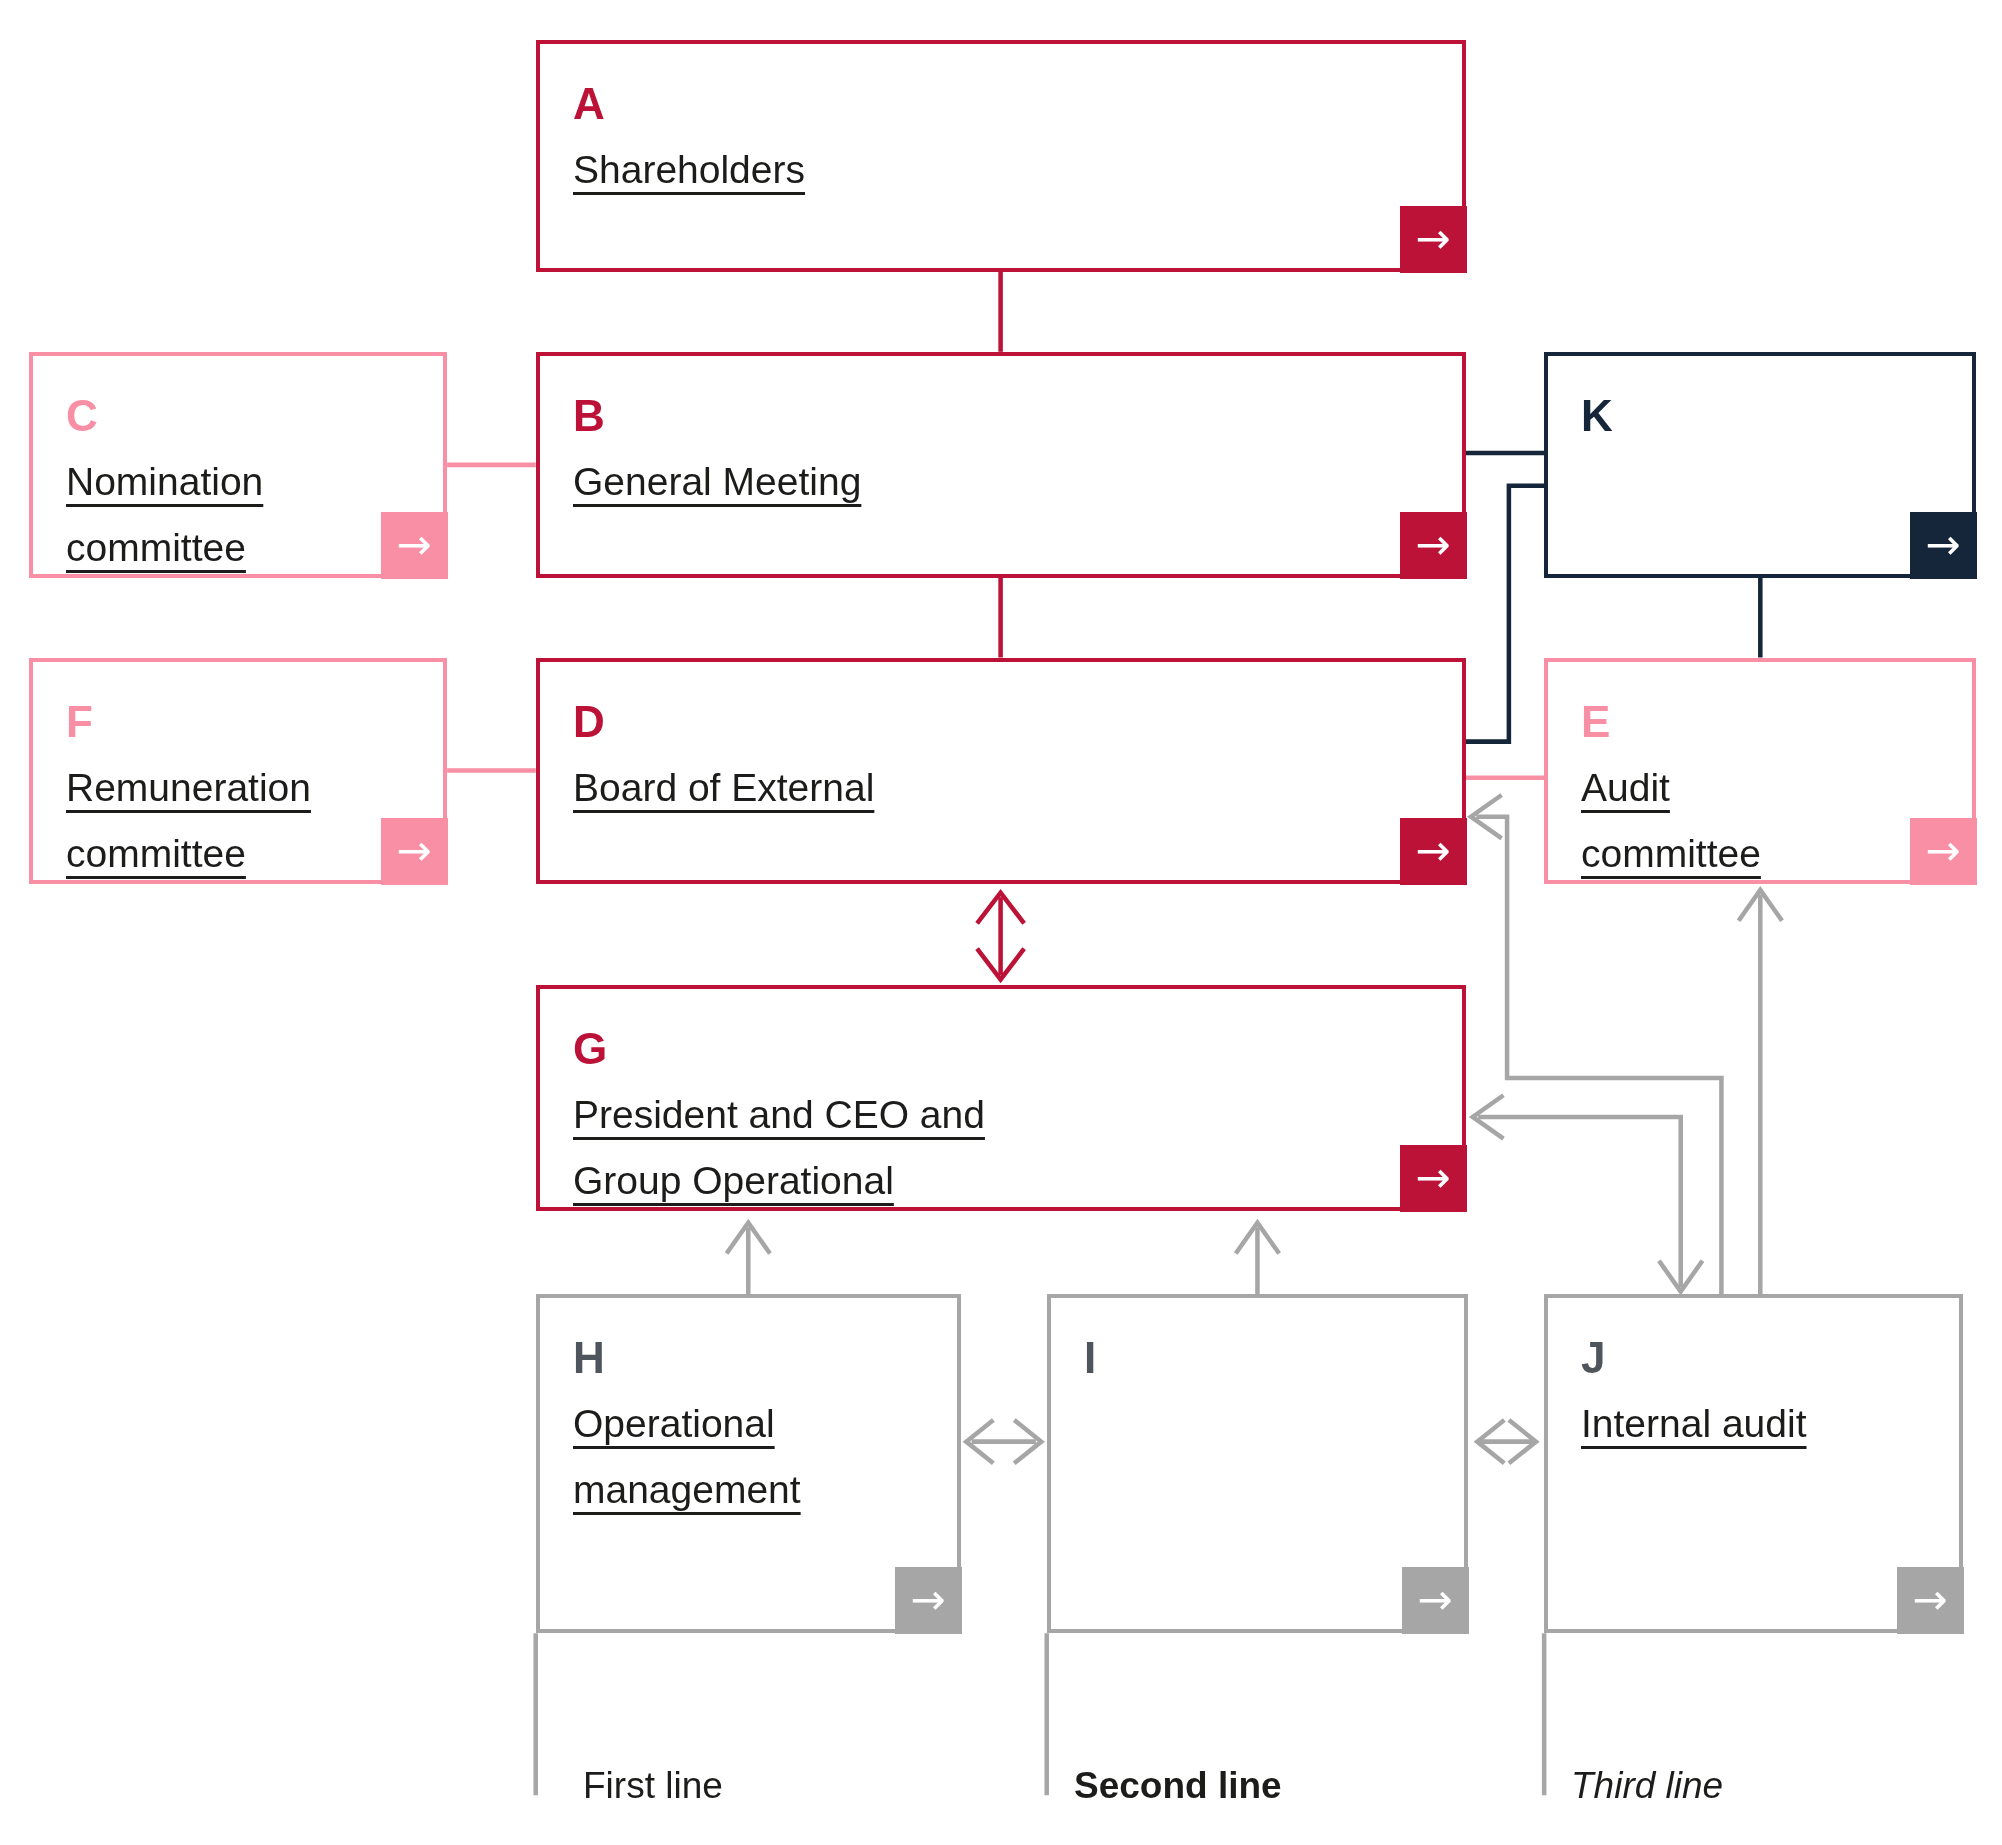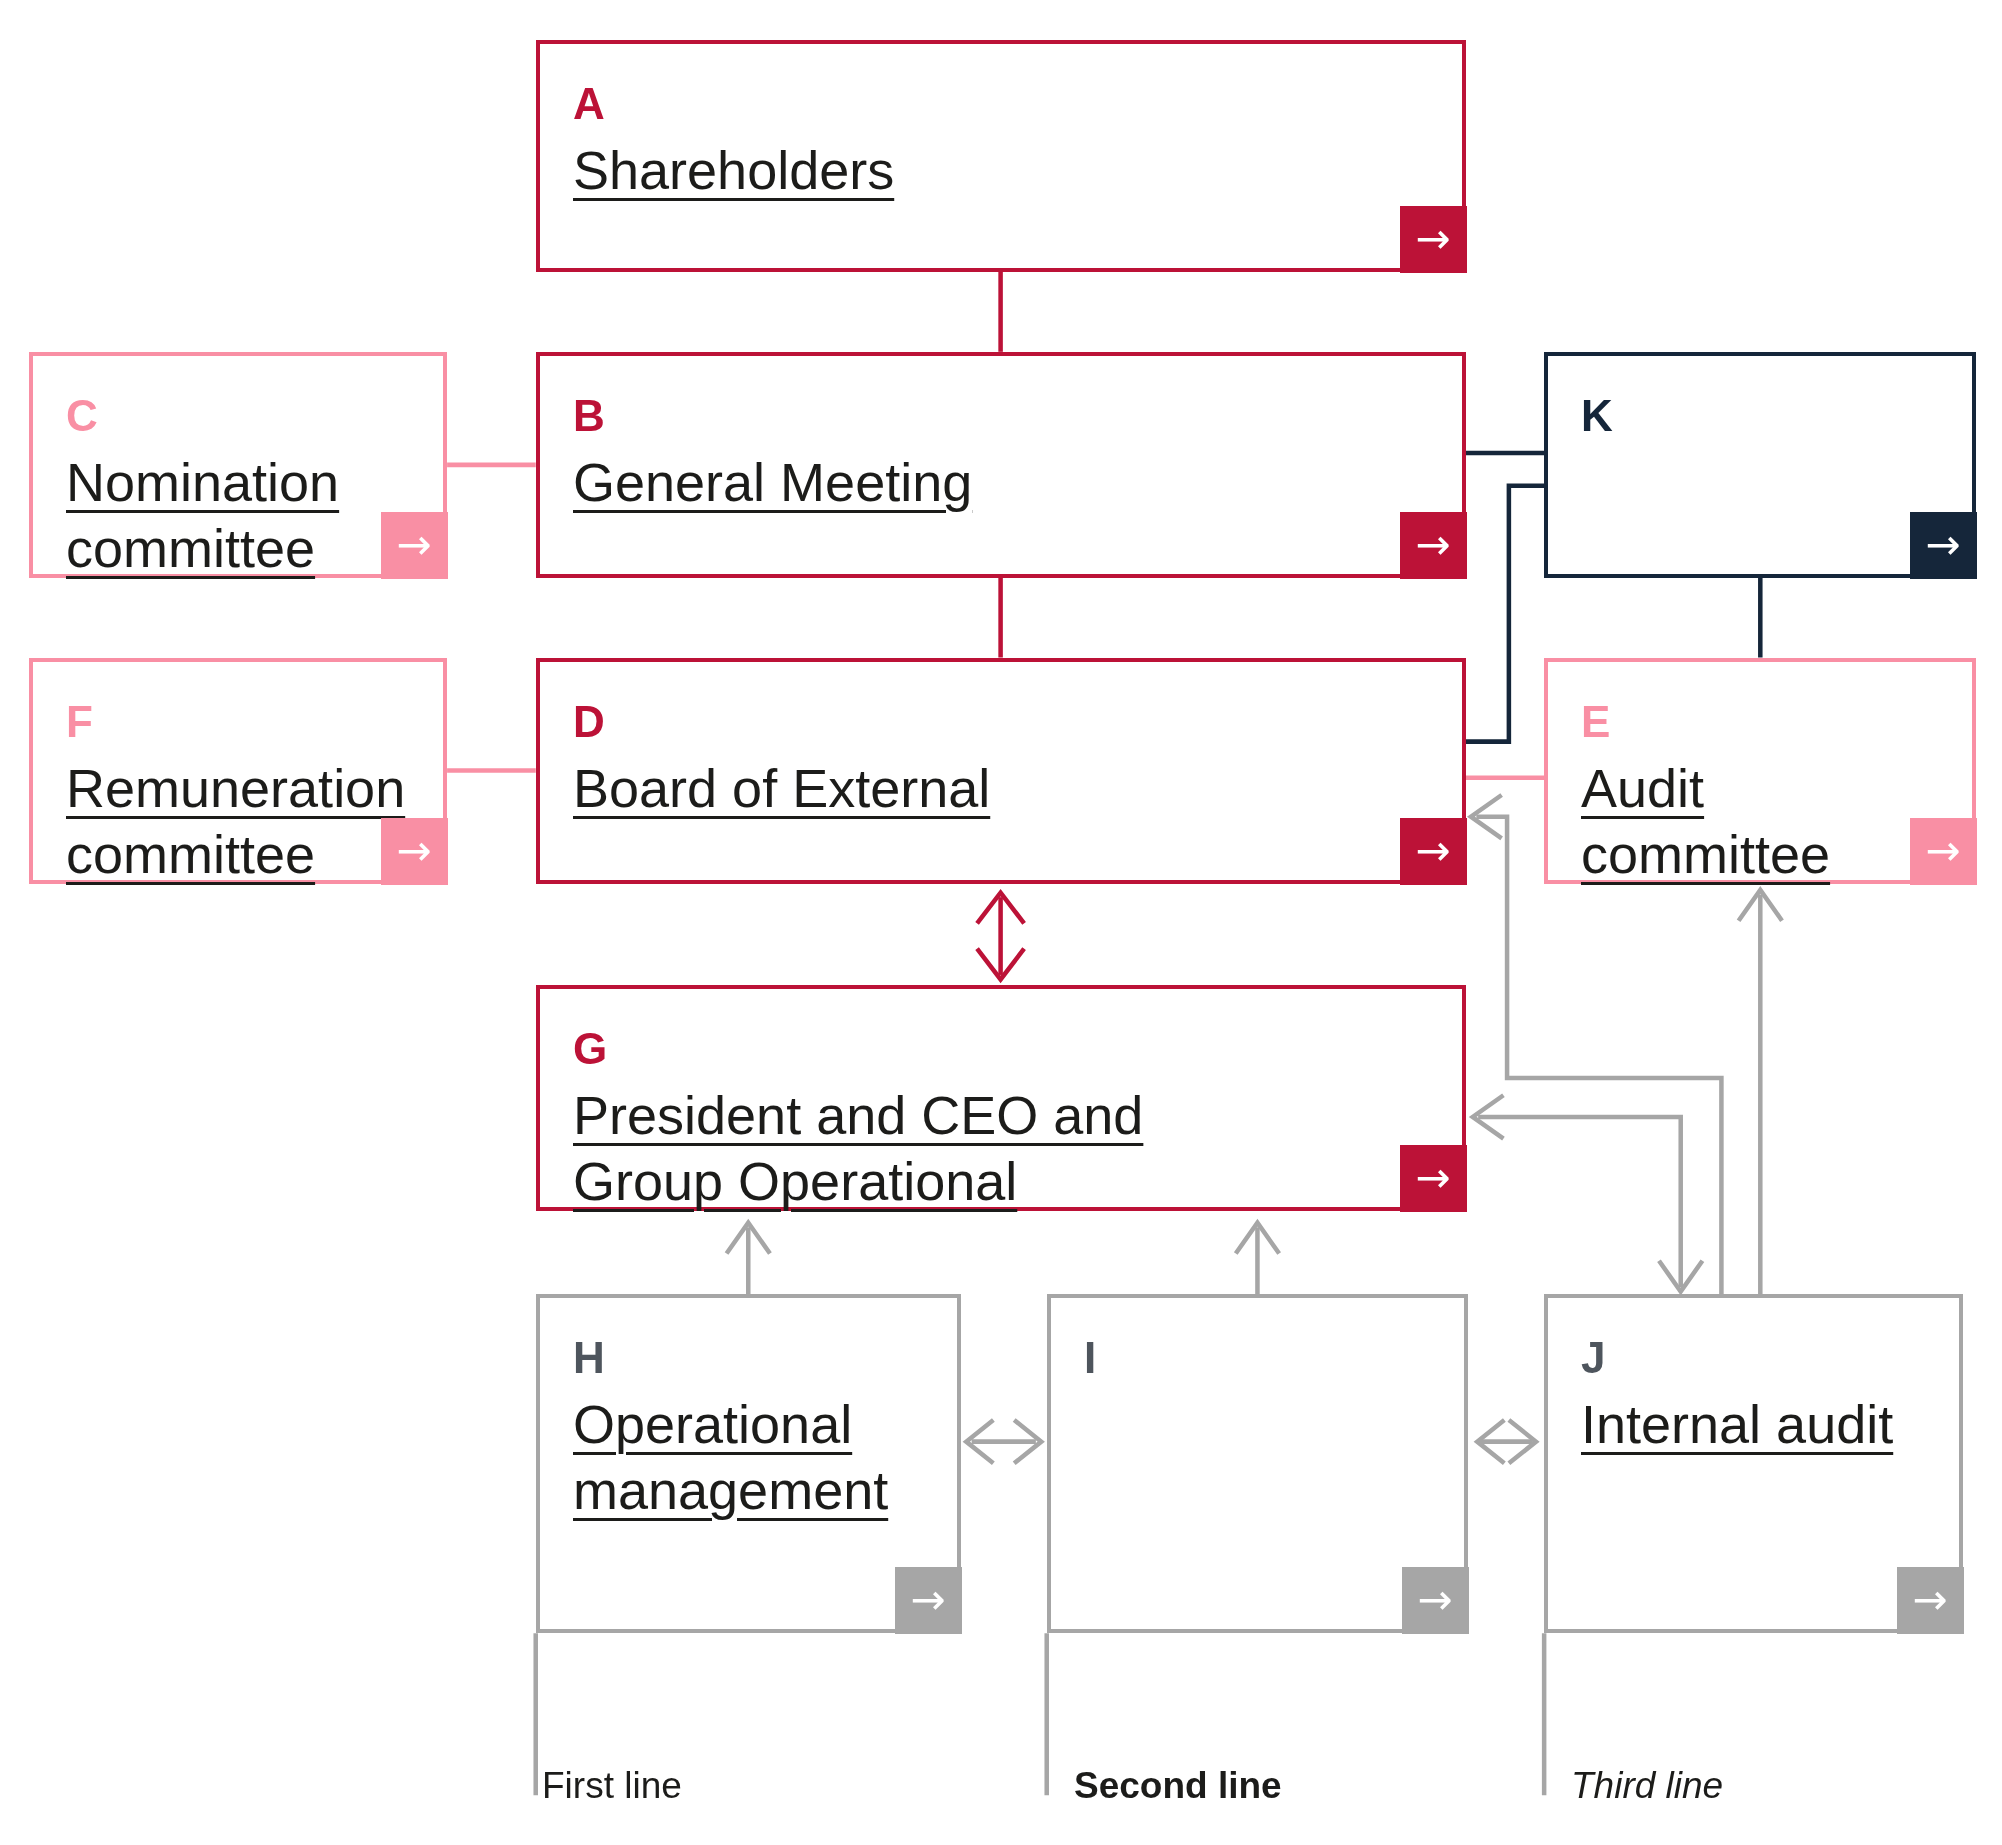--- a/index.html
+++ b/index.html
@@ -28,21 +28,21 @@
   .box--navy{border:4.5px solid var(--navy);}
   .box--gray{border:4.5px solid var(--gray);}
 
   .box__letter{font-size:44px;font-weight:700;line-height:66px;}
   .box--red  .box__letter{color:var(--red);}
   .box--pink .box__letter{color:var(--pink);}
   .box--navy .box__letter{color:var(--navy);}
   .box--gray .box__letter{color:var(--slate);}
 
   .box__label{
-    font-size:54px; line-height:66px; color:var(--text);
+    font-size:39px; line-height:66px; color:var(--text);
     white-space:pre-line; width:fit-content;
     text-decoration:underline; text-decoration-thickness:3.2px; text-underline-offset:9px;
   }
 
   .box__arrow{
     position:absolute; right:-4.5px; bottom:-4.5px; width:67px; height:67px;
     display:flex; align-items:center; justify-content:center;
     color:#ffffff; font-size:42px; line-height:1;
     font-family:"DejaVu Sans",sans-serif;
   }
@@ -60,21 +60,21 @@
   .pos-f{left:29px;  top:658px;  width:418px;  height:226px;}
   .pos-e{left:1544px;top:658px;  width:432px;  height:226px;}
   .pos-g{left:536px; top:985px; width:930px; height:226px;}
   .pos-h{left:536px; top:1294px; width:425px;  height:339px;}
   .pos-i{left:1047px;top:1294px; width:421px;  height:339px;}
   .pos-j{left:1544px;top:1294px; width:419px;  height:339px;}
 
   .footnote{
     position:absolute; font-size:37px; color:var(--text); line-height:1.2;
   }
-  .fn-1{left:542px;  top:1764px;}
+  .fn-1{left:583px;  top:1764px;}
   .fn-2{left:1074px; top:1764px;font-weight:bold;}
   .fn-3{left:1571px; top:1764px;font-style:italic;}
 </style>
 </head>
 <body>
 
 <div class="canvas">
 
   <svg class="connectors" viewBox="0 0 2214 2040" xmlns="http://www.w3.org/2000/svg">
 

